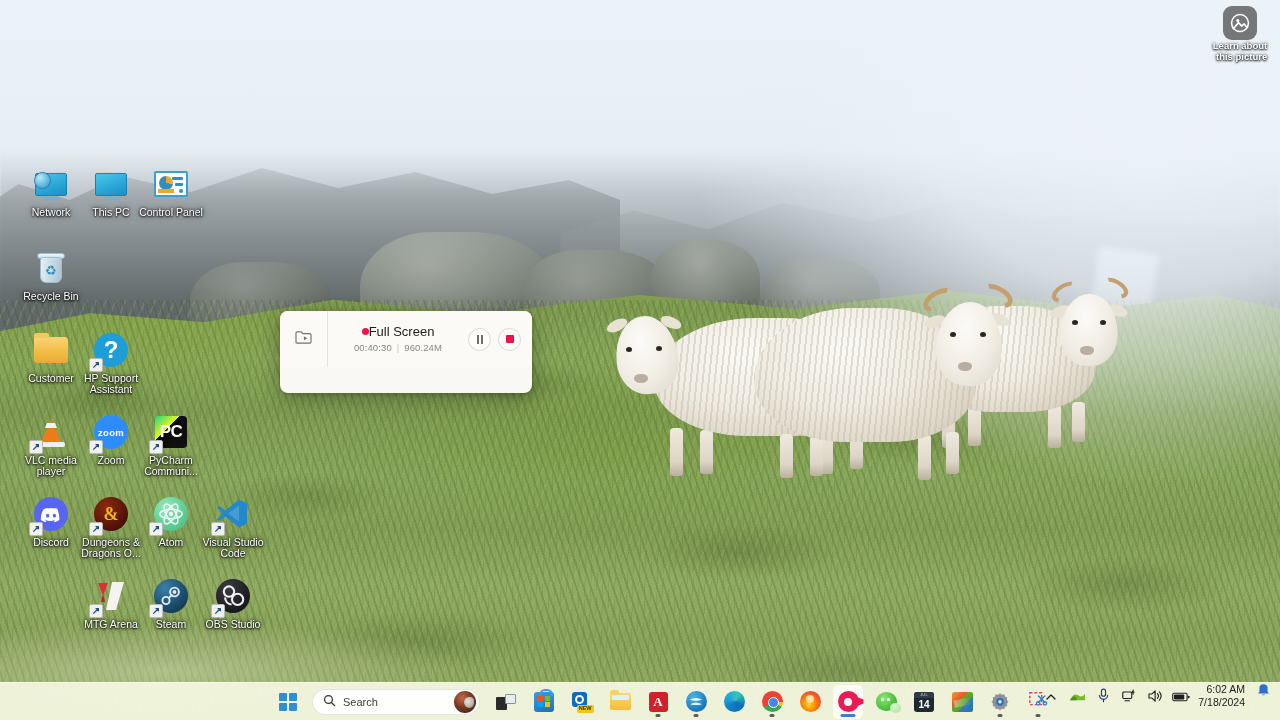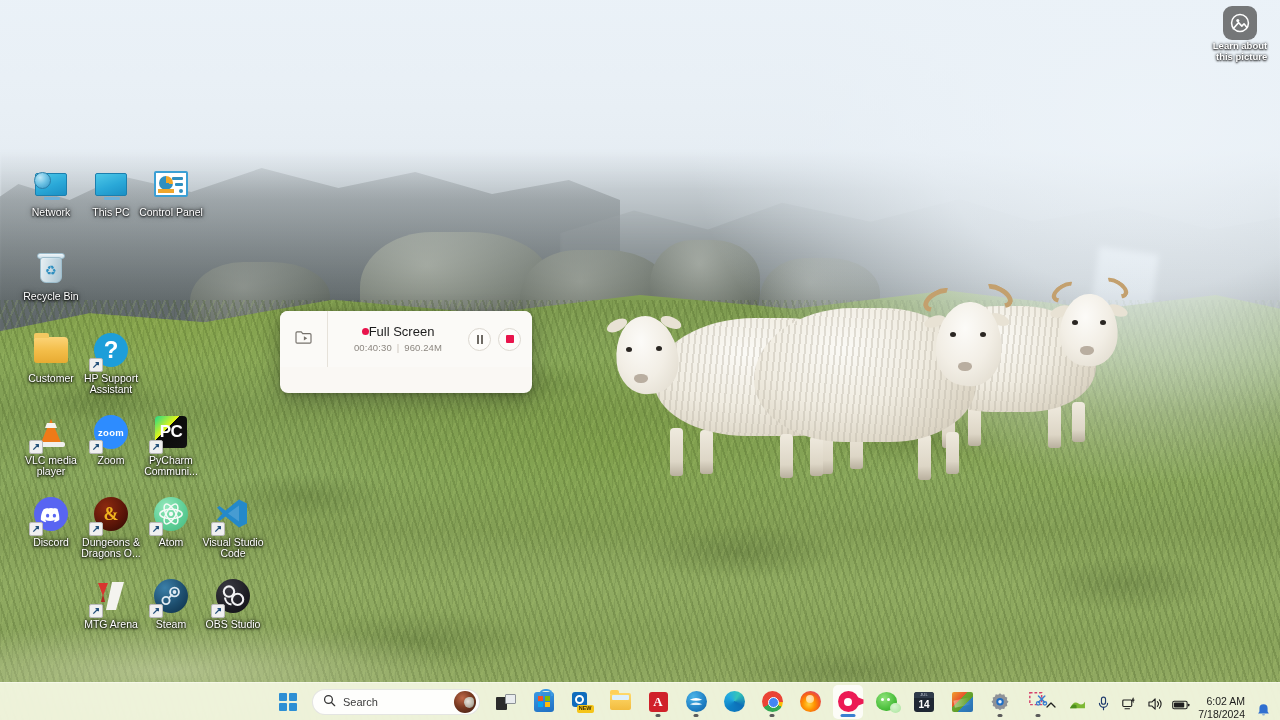--- a/index.html
+++ b/index.html
@@ -594,21 +594,21 @@
     background: linear-gradient(90deg, rgba(255,255,255,.4), rgba(255,255,255,0));
     transform: rotate(-12deg);
   }
   .tbi-settings {
     width: 21px; height: 21px; display: flex; align-items: center; justify-content: center;
   }
   .tbi-snip { width: 21px; height: 21px; position: relative; }
 
   
   #tray {
-    position: absolute; right: 0; height: 38px; display: flex; align-items: flex-end; padding-right: 6px;
+    position: absolute; right: 0; height: 38px; display: flex; align-items: flex-start; padding-right: 6px;
   }
   .tray-btn {
     height: 30px; min-width: 26px; border-radius: 4px;
     display: flex; align-items: center; justify-content: center; color: #1f1f1f;
   }
   #tray-clock {
     display: flex; flex-direction: column; align-items: flex-end;
     font-size: 10.5px; line-height: 13px; color: #1b1b1b; padding: 0 7px 0 4px;
   }
   #notif-bell { width: 22px; display: flex; align-items: center; justify-content: center; }

